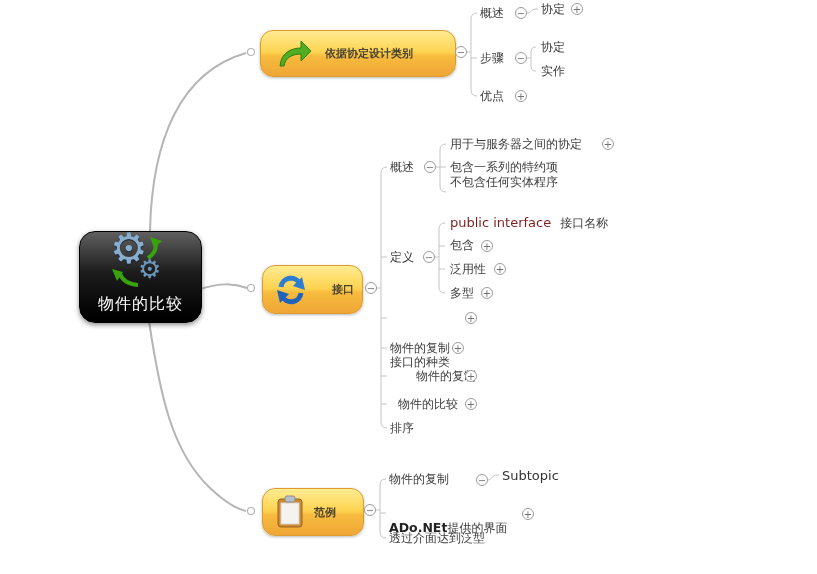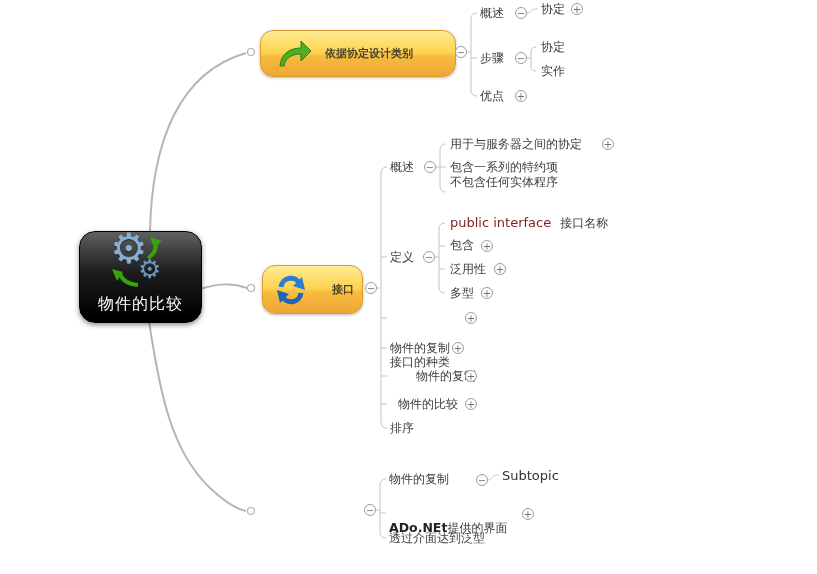--- a/index.html
+++ b/index.html
@@ -140,20 +140,28 @@
   <span class="topic" style="left:390px;top:310px;margin-top:44px;">接口的种类</span>
   <span class="toggle" style="left:465px;top:312px;">+</span>
   <span class="topic" style="left:390px;top:340px;">物件的复制</span>
   <span class="toggle" style="left:452px;top:342px;">+</span>
   <span class="topic" style="left:390px;top:368px;padding-left:26px;">物件的复制</span>
   <span class="toggle" style="left:465px;top:370px;">+</span>
   <span class="topic" style="left:390px;top:396px;padding-left:8px;">物件的比较</span>
   <span class="toggle" style="left:465px;top:398px;">+</span>
   <span class="topic" style="left:390px;top:420px;">排序</span>
 
+  <div class="branch" style="left:262px;top:488px;width:100px;height:46px;">
+    <svg style="margin-left:13px;" width="28" height="34" viewBox="0 0 28 34">
+      <rect x="2" y="4" width="24" height="28" rx="3" fill="#cc8a33" stroke="#9a6420"></rect>
+      <rect x="5" y="8" width="18" height="21" fill="#f4f3ef" stroke="#d8d6d0"></rect>
+      <rect x="9" y="1" width="10" height="6" rx="2" fill="#b9bec4" stroke="#8a8f95"></rect>
+    </svg>
+    <span class="blabel" style="margin-left:10px;">范例</span>
+  </div>
   <span class="toggle" style="left:364px;top:504px;">−</span>
 
   <span class="topic" style="left:389px;top:471px;">物件的复制</span>
   <span class="toggle" style="left:476px;top:474px;">−</span>
   <span class="topic latin" style="left:502px;top:468px;">Subtopic</span>
 
   <span class="topic" style="left:389px;top:520px;">
     <span class="bold">ADo.NEt</span><span>提供的界面</span>
   </span>
   <span class="toggle" style="left:522px;top:508px;">+</span>

